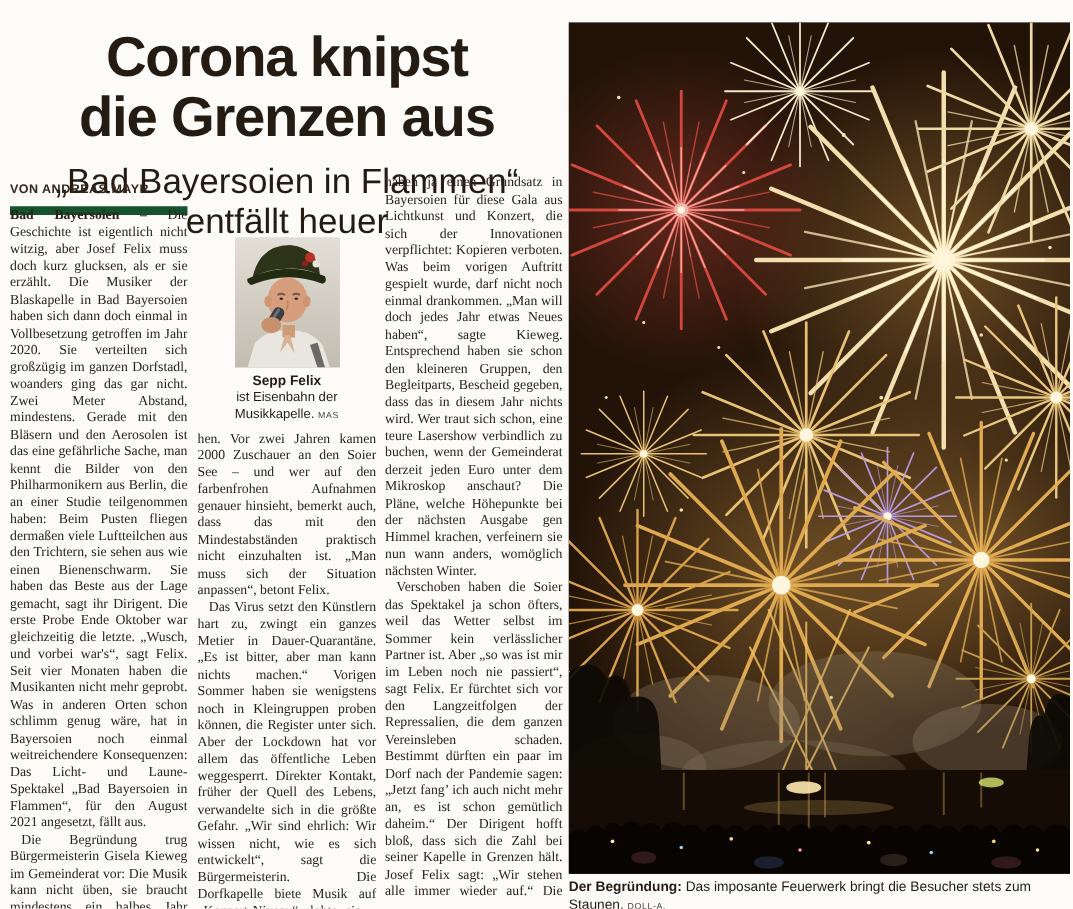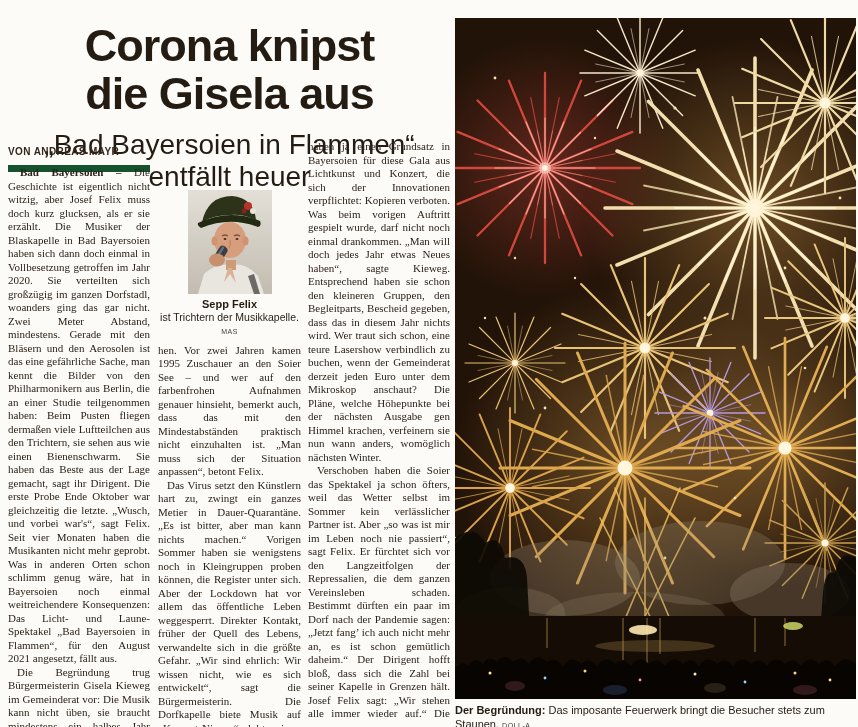--- a/index.html
+++ b/index.html
@@ -21,21 +21,21 @@
           border-bottom:7px solid #14532d;padding-bottom:8px;}
 
   
   .col{position:absolute;width:142px;font-size:11px;line-height:13.5px;
        text-align:justify;color:#2c2219;overflow:hidden;hyphens:auto;}
   .col p{margin:0;}
   .col p.ind{text-indent:9px;}
   #col1{left:8px;top:166px;height:561px;}
   #col2{left:158px;top:148px;height:579px;width:143px;}
   #col3{left:308px;top:140px;height:579px;}
-  .lead-bold{font-weight:700;margin-left:12px;}
+  .lead-bold{font-weight:700;}
 
   
   .portrait-wrap{width:100%;text-align:center;margin-bottom:6px;margin-top:42px;}
   .portrait{width:84px;height:104px;display:inline-block;background:#d8d4cc;}
   .portrait svg{display:block;width:84px;height:104px;}
   .portrait-name{font-family:"Liberation Sans", sans-serif;font-weight:700;
                  font-size:11px;text-align:center;line-height:13px;color:#241b13;}
   .portrait-role{font-family:"Liberation Sans", sans-serif;font-size:10.5px;
                  text-align:center;line-height:13px;color:#241b13;margin-bottom:6px;}
   .credit{font-size:7px;letter-spacing:.5px;color:#4a4038;}
@@ -50,21 +50,21 @@
   .photo-caption .b{font-weight:700;}
 </style>
 </head>
 <body>
 
 <div class="page">
 
   <div class="head-zone">
     <div class="headline">
       <div>Corona knipst</div>
-      <div>die Gisela aus</div>
+      <div>die Grenzen aus</div>
     </div>
     <div class="subhead">„Bad Bayersoien in Flammen“ entfällt heuer</div>
   </div>
 
   <div class="byline">VON ANDREAS MAYR</div>
 
   <div class="col" id="col1">
     <p><span class="lead-bold">Bad Bayersoien –</span><span> Die Geschichte ist eigentlich nicht witzig, aber Josef Felix muss doch kurz glucksen, als er sie erzählt. Die Musiker der Blaskapelle in Bad Bayersoien haben sich dann doch einmal in Vollbesetzung getroffen im Jahr 2020. Sie verteilten sich großzügig im ganzen Dorfstadl, woanders ging das gar nicht. Zwei Meter Abstand, mindestens. Gerade mit den Bläsern und den Aerosolen ist das eine gefährliche Sache, man kennt die Bilder von den Philharmonikern aus Berlin, die an einer Studie teilgenommen haben: Beim Pusten fliegen dermaßen viele Luftteilchen aus den Trichtern, sie sehen aus wie einen Bienenschwarm. Sie haben das Beste aus der Lage gemacht, sagt ihr Dirigent. Die erste Probe Ende Oktober war gleichzeitig die letzte. „Wusch, und vorbei war's“, sagt Felix. Seit vier Monaten haben die Musikanten nicht mehr geprobt. Was in anderen Orten schon schlimm genug wäre, hat in Bayersoien noch einmal weitreichendere Konsequenzen: Das Licht- und Laune-Spektakel „Bad Bayersoien in Flammen“, für den August 2021 angesetzt, fällt aus.</span></p>
     <p class="ind">Die Begründung trug Bürgermeisterin Gisela Kieweg im Gemeinderat vor: Die Musik kann nicht üben, sie braucht mindestens ein halbes Jahr Vorlauf.</p>
 
@@ -97,23 +97,23 @@
           <circle cx="60" cy="16" r="4" fill="#b8322a"></circle>
           <circle cx="65" cy="21" r="3" fill="#e8e4da"></circle>
           <circle cx="56" cy="21" r="2.4" fill="#8a2020"></circle>
           <rect x="28" y="55" width="9" height="19" rx="4" transform="rotate(32 32 64)" fill="#3a3f45"></rect>
           <rect x="30" y="56" width="2.4" height="12" rx="1.2" transform="rotate(32 32 64)" fill="#6a7078"></rect>
           <ellipse cx="29" cy="70" rx="8" ry="6.5" fill="#c8906c"></ellipse>
           <path d="M60,86 L66,104 72,104 66,84 Z" fill="#6b6a66"></path>
         </svg>
       </div>
       <div class="portrait-name">Sepp Felix</div>
-      <div class="portrait-role"><span>ist Trichtern der Musikkapelle.</span> <span class="credit">MAS</span></div>
+      <div class="portrait-role"><span>ist Eisenbahn der Musikkapelle.</span> <span class="credit">MAS</span></div>
     </div>
-    <p>hen. Vor zwei Jahren kamen 1995 Zuschauer an den Soier See – und wer auf den farbenfrohen Aufnahmen genauer hinsieht, bemerkt auch, dass das mit den Mindestabständen praktisch nicht einzuhalten ist. „Man muss sich der Situation anpassen“, betont Felix.</p>
+    <p>hen. Vor zwei Jahren kamen 2000 Zuschauer an den Soier See – und wer auf den farbenfrohen Aufnahmen genauer hinsieht, bemerkt auch, dass das mit den Mindestabständen praktisch nicht einzuhalten ist. „Man muss sich der Situation anpassen“, betont Felix.</p>
     <p class="ind">Das Virus setzt den Künstlern hart zu, zwingt ein ganzes Metier in Dauer-Quarantäne. „Es ist bitter, aber man kann nichts machen.“ Vorigen Sommer haben sie wenigstens noch in Kleingruppen proben können, die Register unter sich. Aber der Lockdown hat vor allem das öffentliche Leben weggesperrt. Direkter Kontakt, früher der Quell des Lebens, verwandelte sich in die größte Gefahr. „Wir sind ehrlich: Wir wissen nicht, wie es sich entwickelt“, sagt die Bürgermeisterin. Die Dorfkapelle biete Musik auf „Konzert-Niveau“, lobte sie – ohne Übung geht da nichts. „Sie hätten mit den Proben starten müssen, es war höchste Eisenbahn.“</p>
 
   </div>
 
   <div class="col" id="col3">
     <p>haben ja einen Grundsatz in Bayersoien für diese Gala aus Lichtkunst und Konzert, die sich der Innovationen verpflichtet: Kopieren verboten. Was beim vorigen Auftritt gespielt wurde, darf nicht noch einmal drankommen. „Man will doch jedes Jahr etwas Neues haben“, sagte Kieweg. Entsprechend haben sie schon den kleineren Gruppen, den Begleitparts, Bescheid gegeben, dass das in diesem Jahr nichts wird. Wer traut sich schon, eine teure Lasershow verbindlich zu buchen, wenn der Gemeinderat derzeit jeden Euro unter dem Mikroskop anschaut? Die Pläne, welche Höhepunkte bei der nächsten Ausgabe gen Himmel krachen, verfeinern sie nun wann anders, womöglich nächsten Winter.</p>
     <p class="ind">Verschoben haben die Soier das Spektakel ja schon öfters, weil das Wetter selbst im Sommer kein verlässlicher Partner ist. Aber „so was ist mir im Leben noch nie passiert“, sagt Felix. Er fürchtet sich vor den Langzeitfolgen der Repressalien, die dem ganzen Vereinsleben schaden. Bestimmt dürften ein paar im Dorf nach der Pandemie sagen: „Jetzt fang’ ich auch nicht mehr an, es ist schon gemütlich daheim.“ Der Dirigent hofft bloß, dass sich die Zahl bei seiner Kapelle in Grenzen hält. Josef Felix sagt: „Wir stehen alle immer wieder auf.“ Die Hoffnung ist am Horizont schon zu erkennen. Der nächste Termin für „Bad Bayersoien in Flammen“ steht fest. Es ist der 5. August. Im Jahr 2022.</p>
   </div>
 
   <div class="photo">

